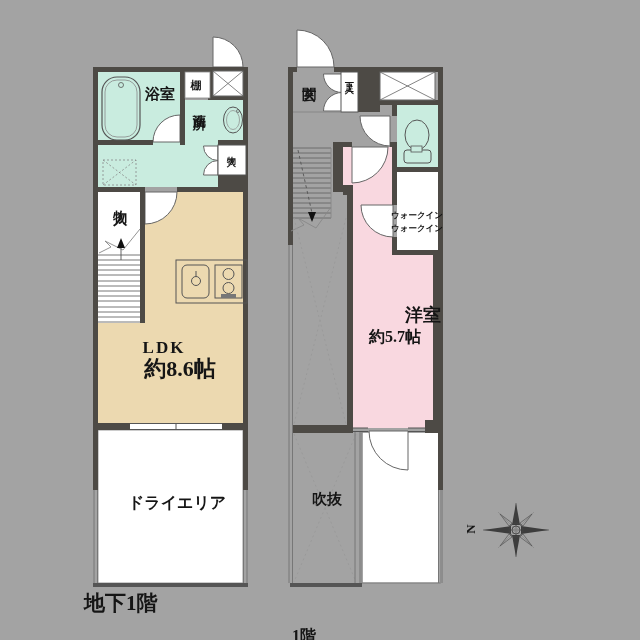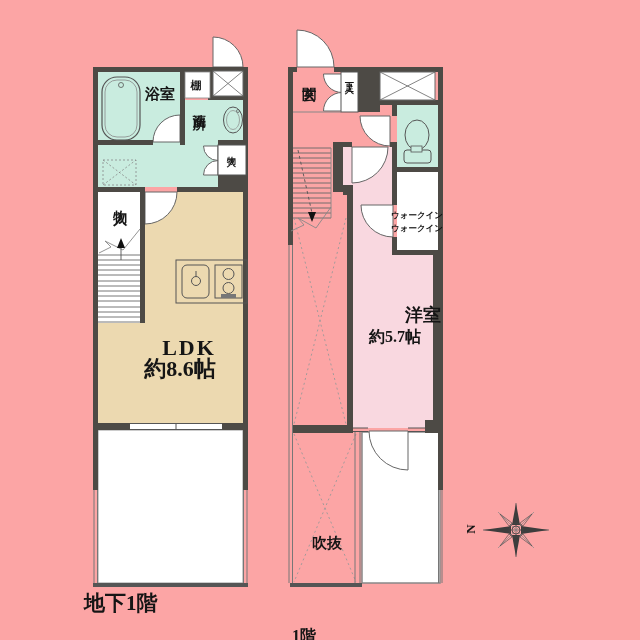--- a/index.html
+++ b/index.html
@@ -1,16 +1,16 @@
 <!DOCTYPE html>
 <html><head>
 <meta charset="utf-8">
 <style>
   html,body{margin:0;padding:0;background:#ffffff;}
-  .canvas{position:relative;width:640px;height:640px;background:#fca5a5;overflow:hidden;
+  .canvas{position:relative;width:640px;height:640px;background:#a3a3a3;overflow:hidden;
           font-family:"Liberation Serif","DejaVu Serif",serif;}
   .plan-svg{position:absolute;left:0;top:0;}
   .lbl{position:absolute;color:#151515;font-weight:bold;white-space:nowrap;line-height:1.05;
        font-family:"Liberation Serif","DejaVu Serif",serif;}
   .c{transform:translate(-50%,-50%);}           
   .v{writing-mode:vertical-rl;text-orientation:upright;letter-spacing:1px;}
   .n-mark{transform:translate(-50%,-50%) rotate(-90deg);}
 </style>
 </head>
 <body>
@@ -253,28 +253,29 @@
     <circle cx="0" cy="0" r="7" fill="none" stroke="#444444" stroke-width="0.9"></circle>
     <circle cx="0" cy="0" r="4" fill="none" stroke="#444444" stroke-width="0.9"></circle>
   </g>
 </svg>
 
 <div class="lbl c" style="left:160px;top:95px;font-size:15px;">浴室</div>
 <div class="lbl c" style="left:196px;top:86px;font-size:11px;">棚</div>
 <div class="lbl v" style="left:192px;top:104px;font-size:13px;">洗面所</div>
 <div class="lbl v" style="left:226px;top:149px;font-size:9px;">物入</div>
 <div class="lbl v" style="left:112px;top:199px;font-size:14px;">物入</div>
-<div class="lbl c" style="left:189px;top:348px;font-size:22px;letter-spacing:2px;">LDK</div>
+<div class="lbl c" style="left:164px;top:348px;font-size:17px;letter-spacing:2px;">LDK</div>
 <div class="lbl c" style="left:180px;top:369px;font-size:22px;">約8.6帖</div>
+<div class="lbl c" style="left:177px;top:503px;font-size:16px;">ドライエリア</div>
 <div class="lbl" style="left:84px;top:592px;font-size:21px;">地下1階</div>
 
 <div class="lbl v" style="left:301px;top:75px;font-size:14px;">玄関</div>
 <div class="lbl v" style="left:344px;top:75px;font-size:9px;">下足入</div>
 <div class="lbl c" style="left:417px;top:215px;font-size:8.5px;text-align:center;">ウォークイン</div>
 <div class="lbl c" style="left:417px;top:228px;font-size:8.5px;">ウォークイン</div>
 <div class="lbl c" style="left:395px;top:315px;font-size:18px;margin-left:28px;">洋室</div>
 <div class="lbl c" style="left:395px;top:337px;font-size:16px;">約5.7帖</div>
-<div class="lbl c" style="left:327px;top:500px;font-size:15px;margin-top:44px;">吹抜</div>
+<div class="lbl c" style="left:327px;top:500px;font-size:15px;">吹抜</div>
 <div class="lbl" style="left:292px;top:592px;font-size:16px;margin-top:36px;">1階</div>
 
 <div class="lbl n-mark" style="left:471px;top:529px;font-size:13px;">N</div>
 
 </div>
 
 </body></html>

